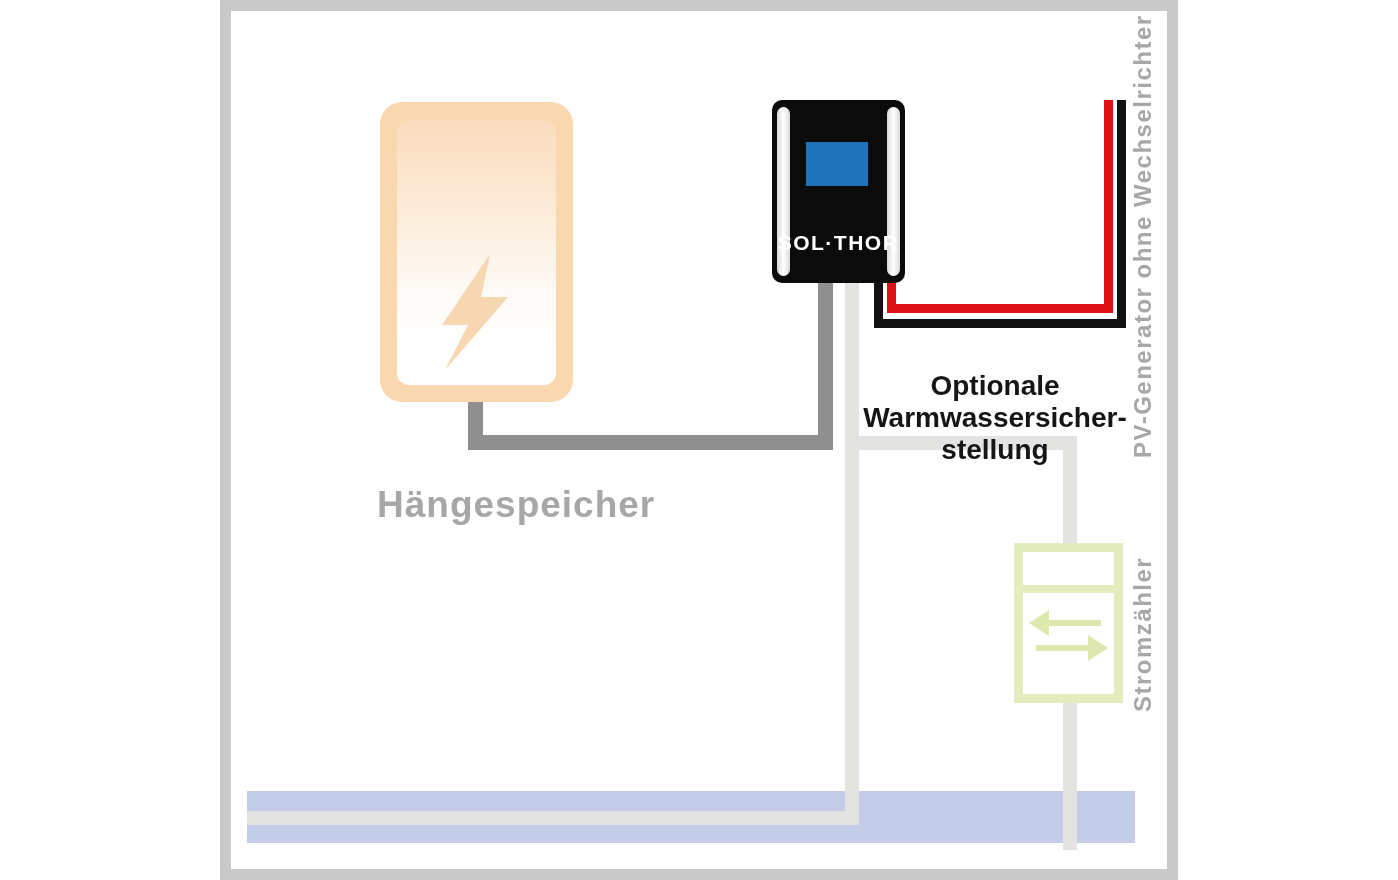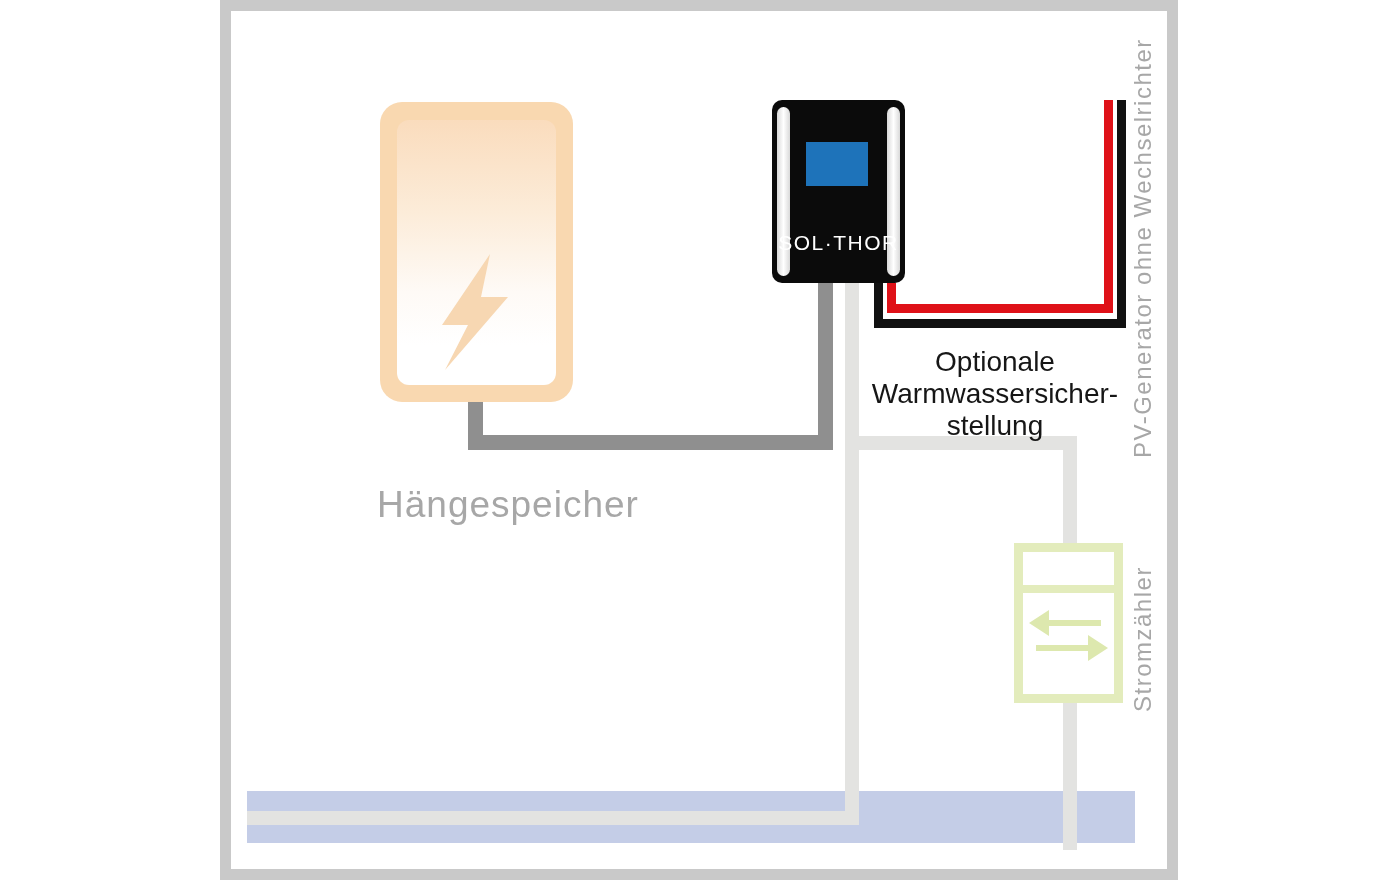--- a/index.html
+++ b/index.html
@@ -1,18 +1,19 @@
 <!DOCTYPE html>
 <html><head>
 <meta charset="utf-8">
 <style>
   html,body{margin:0;padding:0;background:#fff;}
   .stage{
     position:relative;width:1398px;height:880px;background:#fff;overflow:hidden;
     font-family:"Liberation Sans","DejaVu Sans",sans-serif;
+    font-weight:bold;
   }
   .abs{position:absolute;box-sizing:border-box;}
 
   
   .frame{left:220px;top:0;width:958px;height:880px;border:11px solid #c9c9c9;background:#fff;}
 
   
   .bus-bar{left:247px;top:791px;width:888px;height:52px;background:#c4cde7;}
 
   
@@ -100,19 +101,19 @@
     </div>
   </div>
 
   <div class="abs device" style="background-color: rgb(11, 11, 11);"></div>
   <div class="abs strip strip-left"></div>
   <div class="abs strip strip-right"></div>
   <div class="abs screen" style="background-color: rgb(30, 115, 186);"></div>
   <div class="abs device-label">SOL·THOR</div>
 
   <div class="lbl tank-label" style="color: rgb(167, 167, 167);">Hängespeicher</div>
-  <div class="abs optional-label" style="color: rgb(22, 22, 22);">Optionale
+  <div class="abs optional-label" style="color: rgb(22, 22, 22); margin-top: 24px;">Optionale
 Warmwassersicher-
 stellung</div>
   <div class="lbl vlabel pv-label" style="color: rgb(167, 167, 167);">PV-Generator ohne Wechselrichter</div>
   <div class="lbl vlabel meter-label" style="color: rgb(167, 167, 167);">Stromzähler</div>
 
 </div>
 
 </body></html>

